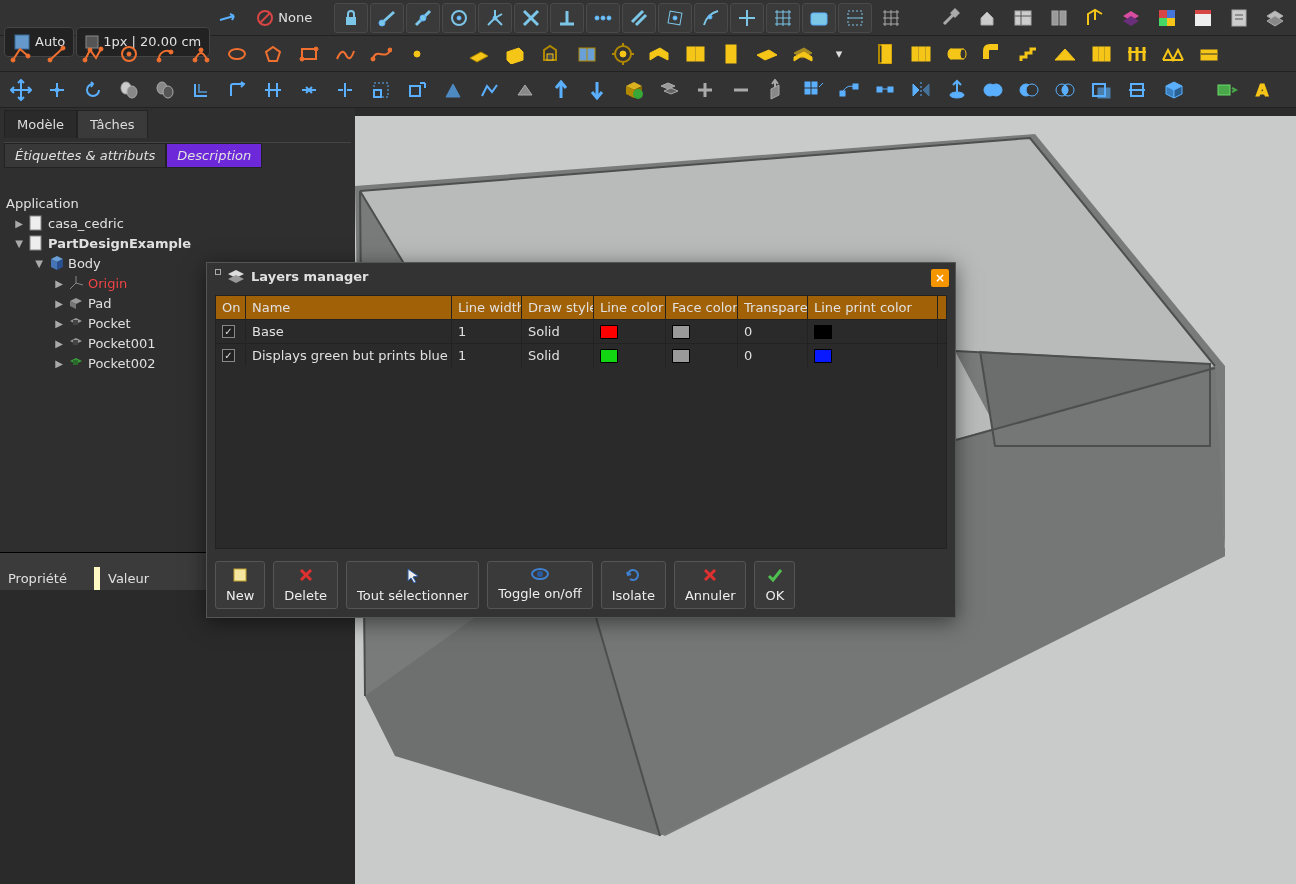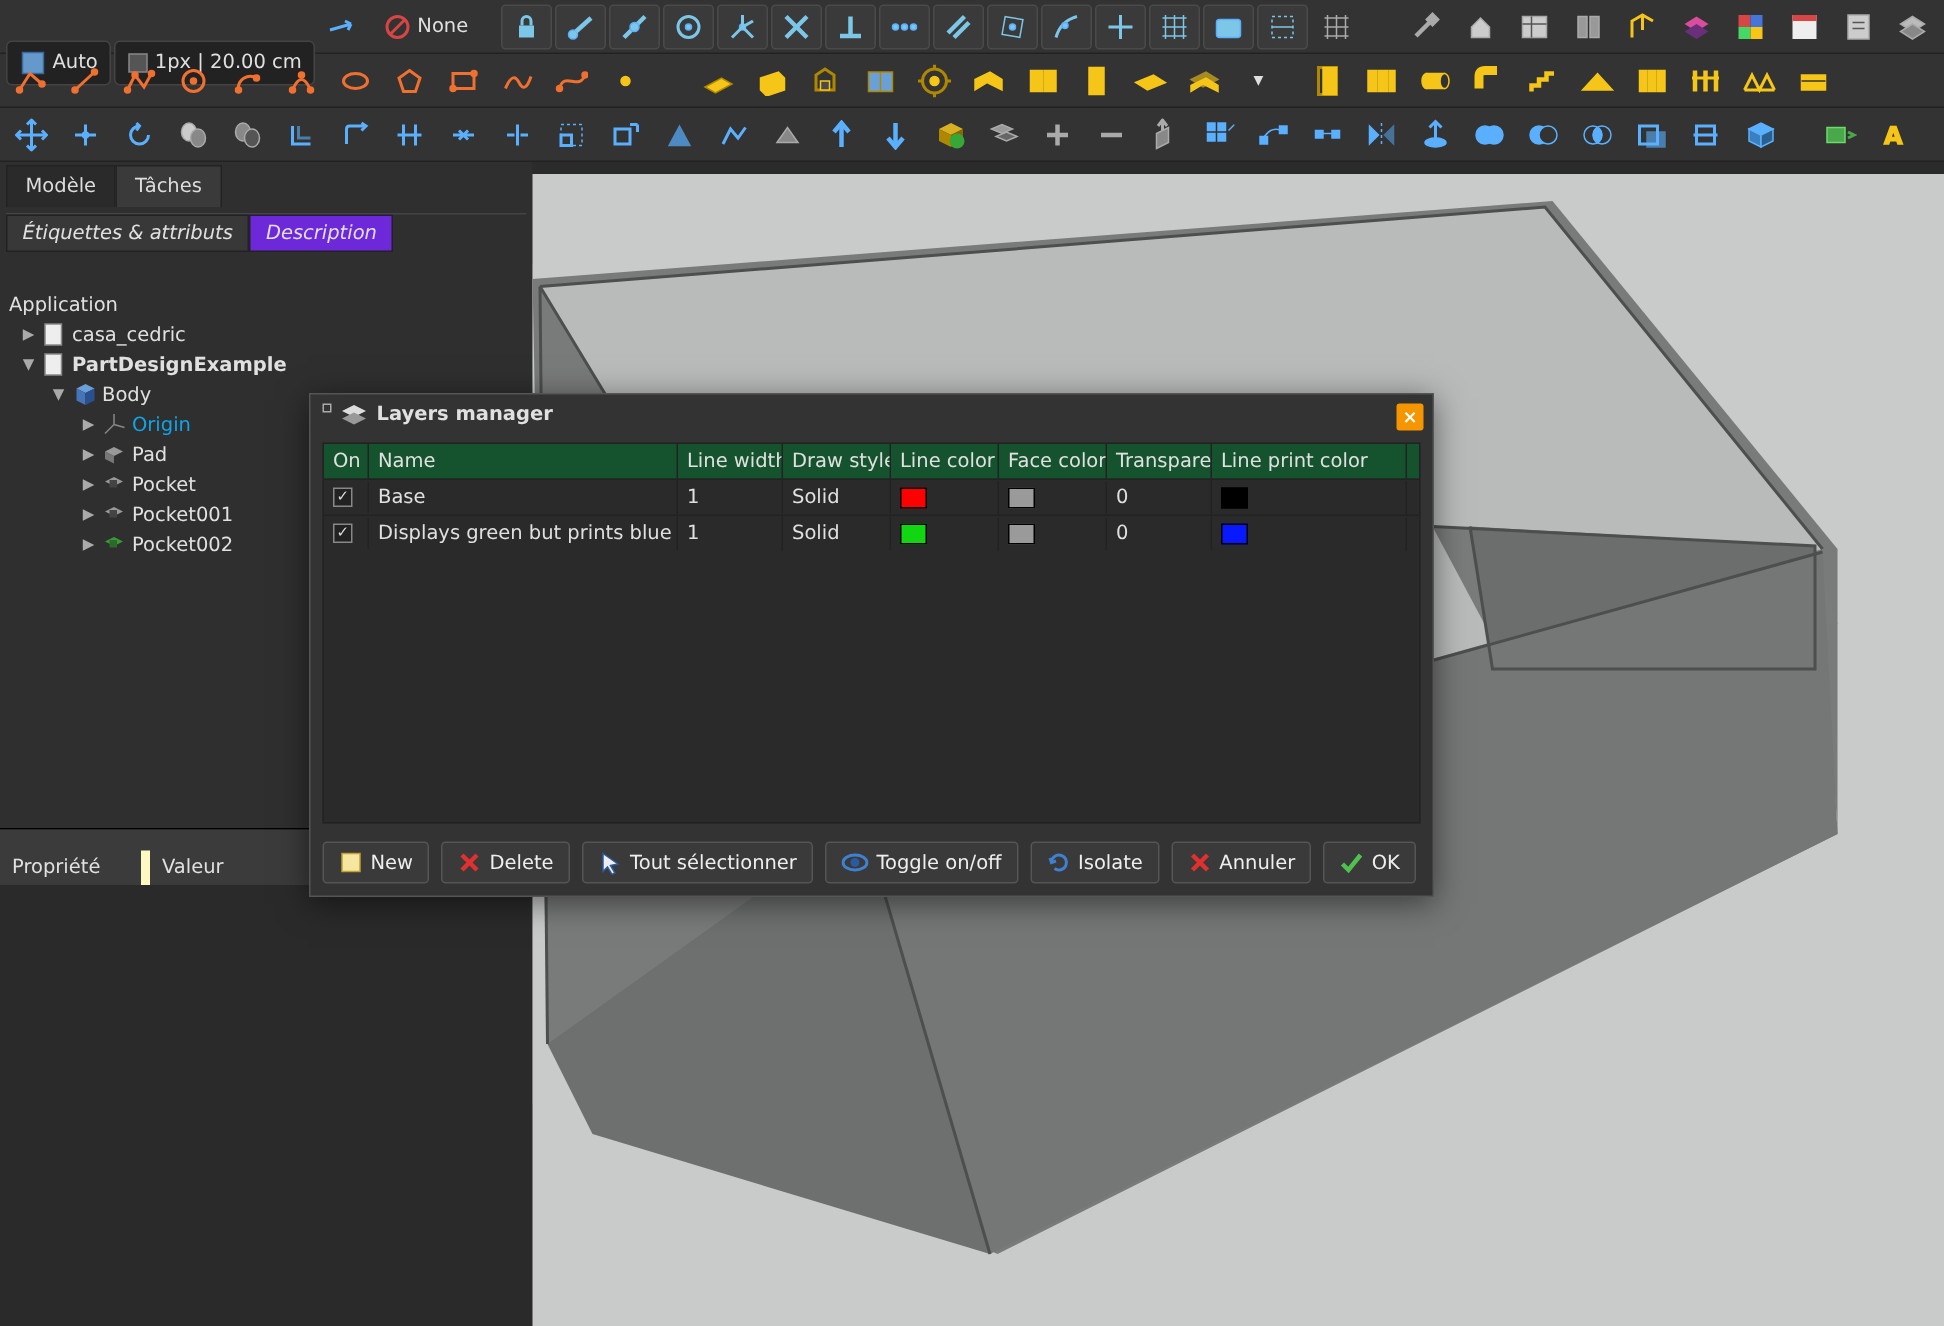--- a/index.html
+++ b/index.html
@@ -67,33 +67,33 @@
 }
 .dialog-title { display:flex; align-items:flex-start; padding:6px 8px; gap:6px; }
 .dialog-title .bullet { width:6px;height:6px;border:1px solid #aaa;}
 .dialog-close {
   position:absolute; right:6px; top:6px; width:18px;height:18px;
   background:#f59500; color:#fff; display:flex;align-items:center;justify-content:center;
   font-size:12px; border-radius:2px; font-weight:bold;
 }
 .table-wrap { margin:4px 8px; border:1px solid #222; background:#2a2a2a; height:254px; overflow:hidden;}
 .table-head, .table-row { display:flex; }
-.table-head { background:#14532d; }
+.table-head { background:#a16207; }
 .th, .td { padding:4px 6px; border-right:1px solid #222; font-size:13px; white-space:nowrap; overflow:hidden;}
 .table-row { border-top:1px solid #222; align-items:center;}
 .col-on{width:30px;} .col-name{width:206px;} .col-lw{width:70px;}
 .col-ds{width:72px;} .col-lc{width:72px;} .col-fc{width:72px;}
 .col-tr{width:70px;} .col-pc{width:130px;}
 .swatch { width:18px; height:14px; border:1px solid #000;}
 .chk { width:13px;height:13px;border:1px solid #888;background:#222;display:flex;align-items:center;justify-content:center;color:#ddd;font-size:10px;}
 
 .dialog-btns { display:flex; gap:8px; padding:8px; justify-content:flex-start;}
 .dbtn {
   background:#3a3a3a; border:1px solid #555; border-radius:3px;
-  padding:5px 10px; display:flex; align-items:center; gap:5px; font-size:13px; color:#eee;
+  padding:5px 10px; display:flex; align-items:center; gap:5px; font-size:13px; color:#eee;flex-direction:column;
 }
 
 .prop-area {
   position:absolute; left:0; top:552px; width:355px; height:332px;
   background:#2a2a2a; border-top:1px solid #000;
 }
 .prop-header-row { display:flex; background:#3b3b3b; }
 .prop-header-row .phc { padding:4px 8px; border-right:6px solid #fef9c3; flex:0 0 100px;margin-top:14px;}
 .prop-header-row .phc:last-child{flex:1;}
 </style>
@@ -767,21 +767,21 @@
         </svg>
       <span>Body</span>
     </div>
     <div class="tree-row" style="padding-left:48px">
       <span class="caret">▶</span>
       <svg class="doc-icon">
           <line x1="2" y1="14" x2="8" y2="8" stroke="#888"></line>
           <line x1="8" y1="8" x2="8" y2="1" stroke="#888"></line>
           <line x1="8" y1="8" x2="15" y2="10" stroke="#888"></line>
         </svg>
-      <span style="color:#0ea5e9">Origin</span>
+      <span style="color:#ef4444">Origin</span>
     </div>
     <div class="tree-row" style="padding-left:48px">
       <span class="caret">▶</span>
       <svg class="doc-icon">
           <polygon points="2,6 8,3 14,6 8,9" fill="#999"></polygon>
           <polygon points="2,6 8,9 8,14 2,11" fill="#777"></polygon>
         </svg>
       <span>Pad</span>
     </div>
     <div class="tree-row" style="padding-left:48px">

